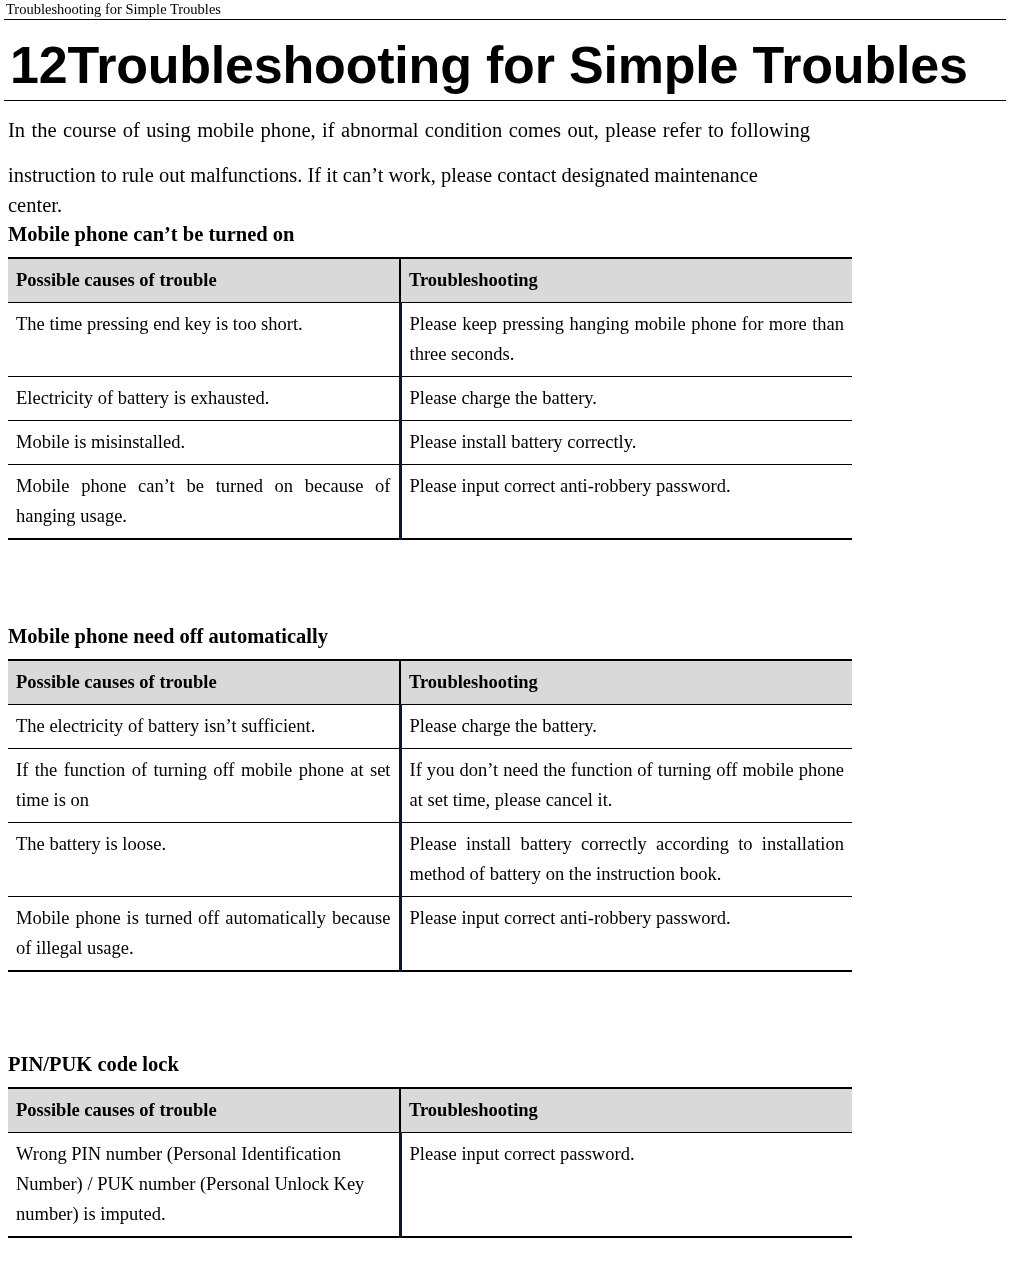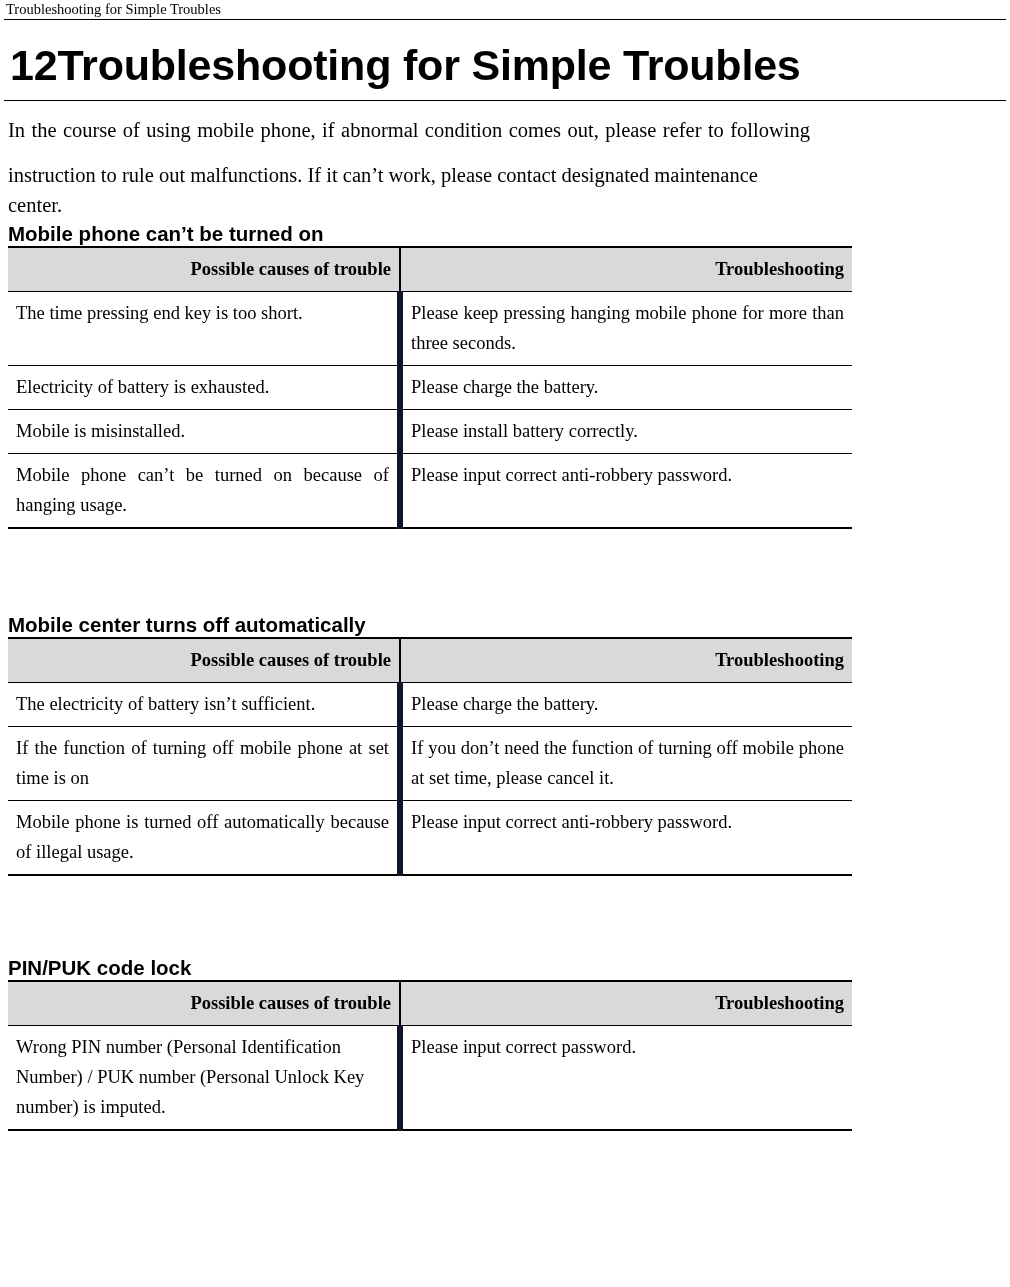--- a/index.html
+++ b/index.html
@@ -35,21 +35,21 @@
     border-bottom: 1.4px solid #000;
     width: 1002px;
     margin: 0;
     height: 0;
   }
 
   
   .chapter-title {
     font-family: "Liberation Sans", "DejaVu Sans", sans-serif;
     font-weight: bold;
-    font-size: 43px;
+    font-size: 52px;
     line-height: 50px;
     letter-spacing: -0.2px;
     padding: 20px 0 10px 6px;
     white-space: nowrap;
   }
   .rule-title {
     border-bottom: 1.5px solid #000;
     width: 1002px;
     height: 0;
     margin-bottom: 14px;
@@ -69,25 +69,25 @@
     text-align: justify;
     text-align-last: justify;
   }
   .intro .l2 {
     text-align: left;
     margin-top: 15px;
   }
 
   
   .section-heading {
-    font-family: Liberation Sans, sans-serif;
+    font-family: Liberation Serif, serif;
     font-weight: bold;
     font-size: 20.5px;
     line-height: 24px;
-    padding: 2px 0 0 4px;
+    padding: 2px 0 11px 4px;
     white-space: nowrap;
   }
 
   
   .tt {
     border-collapse: collapse;
     table-layout: fixed;
     width: 844px;
     margin-left: 4px;
     font-size: 18.5px;
@@ -95,26 +95,26 @@
   .tt col.c1 { width: 392px; }
   .tt col.c2 { width: 452px; }
 
   .tt th, .tt td {
     border-top: 2px solid #000;
     border-bottom: 2px solid #000;
     vertical-align: top;
     padding: 6px 8px 7px 8px;
     line-height: 30px;
   }
-  .tt td.col-left  { border-right: 6px solid #0f172a; }
+  .tt td.col-left  { border-right: 3px solid #0f172a; }
 
   .tt thead th {
     background: #d9d9d9;
     font-weight: bold;
-    text-align: right;
+    text-align: left;
     vertical-align: middle;
     line-height: 26px;
     padding: 8px 8px 9px 8px;
     border-top: 2.5px solid #000;
     border-bottom: 1.4px solid #000;
   }
   .tt thead th.col-left { border-right: 2px solid #000; }
 
   .tt tbody tr td { border-top: 0; border-bottom: 1.6px solid #000; }
   .tt tbody tr:last-child td { border-bottom: 2.5px solid #000; }
@@ -170,21 +170,21 @@
       </tr>
       <tr>
         <td class="col-left just">Mobile phone can’t be turned on because of hanging usage.</td>
         <td class="left">Please input correct anti-robbery password.</td>
       </tr>
     </tbody>
   </table>
 
   <div class="spacer-after-t1"></div>
 
-  <div class="section-heading">Mobile center turns off automatically</div>
+  <div class="section-heading">Mobile phone need off automatically</div>
 
   <table class="tt">
     <colgroup>
         <col class="c1">
         <col class="c2">
       </colgroup>
     <thead>
       <tr>
         <th class="col-left">Possible causes of trouble</th>
         <th>Troubleshooting</th>
@@ -193,20 +193,24 @@
     <tbody>
       <tr>
         <td class="col-left left">The electricity of battery isn’t sufficient.</td>
         <td class="left">Please charge the battery.</td>
       </tr>
       <tr>
         <td class="col-left just">If the function of turning off mobile phone at set time is on</td>
         <td class="just">If you don’t need the function of turning off mobile phone at set time, please cancel it.</td>
       </tr>
       <tr>
+        <td class="col-left left vmid">The battery is loose.</td>
+        <td class="just">Please install battery correctly according to installation method of battery on the instruction book.</td>
+      </tr>
+      <tr>
         <td class="col-left just">Mobile phone is turned off automatically because of illegal usage.</td>
         <td class="left">Please input correct anti-robbery password.</td>
       </tr>
     </tbody>
   </table>
 
   <div class="spacer-after-t2"></div>
 
   <div class="section-heading">PIN/PUK code lock</div>
 

